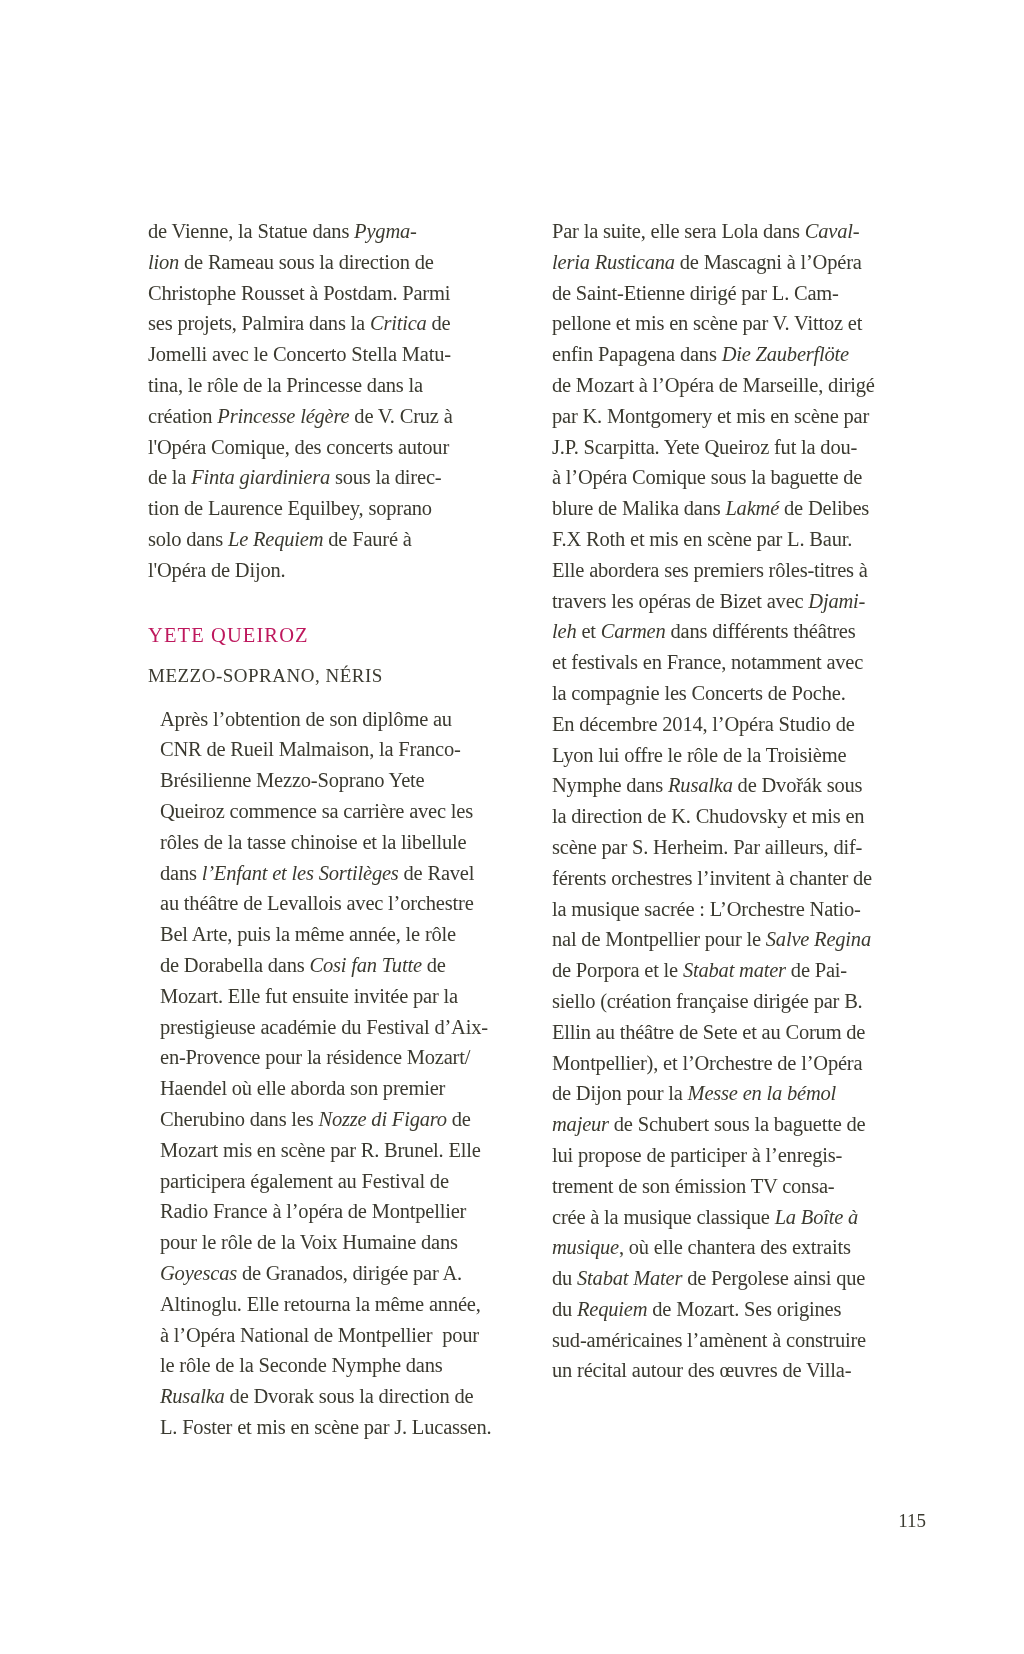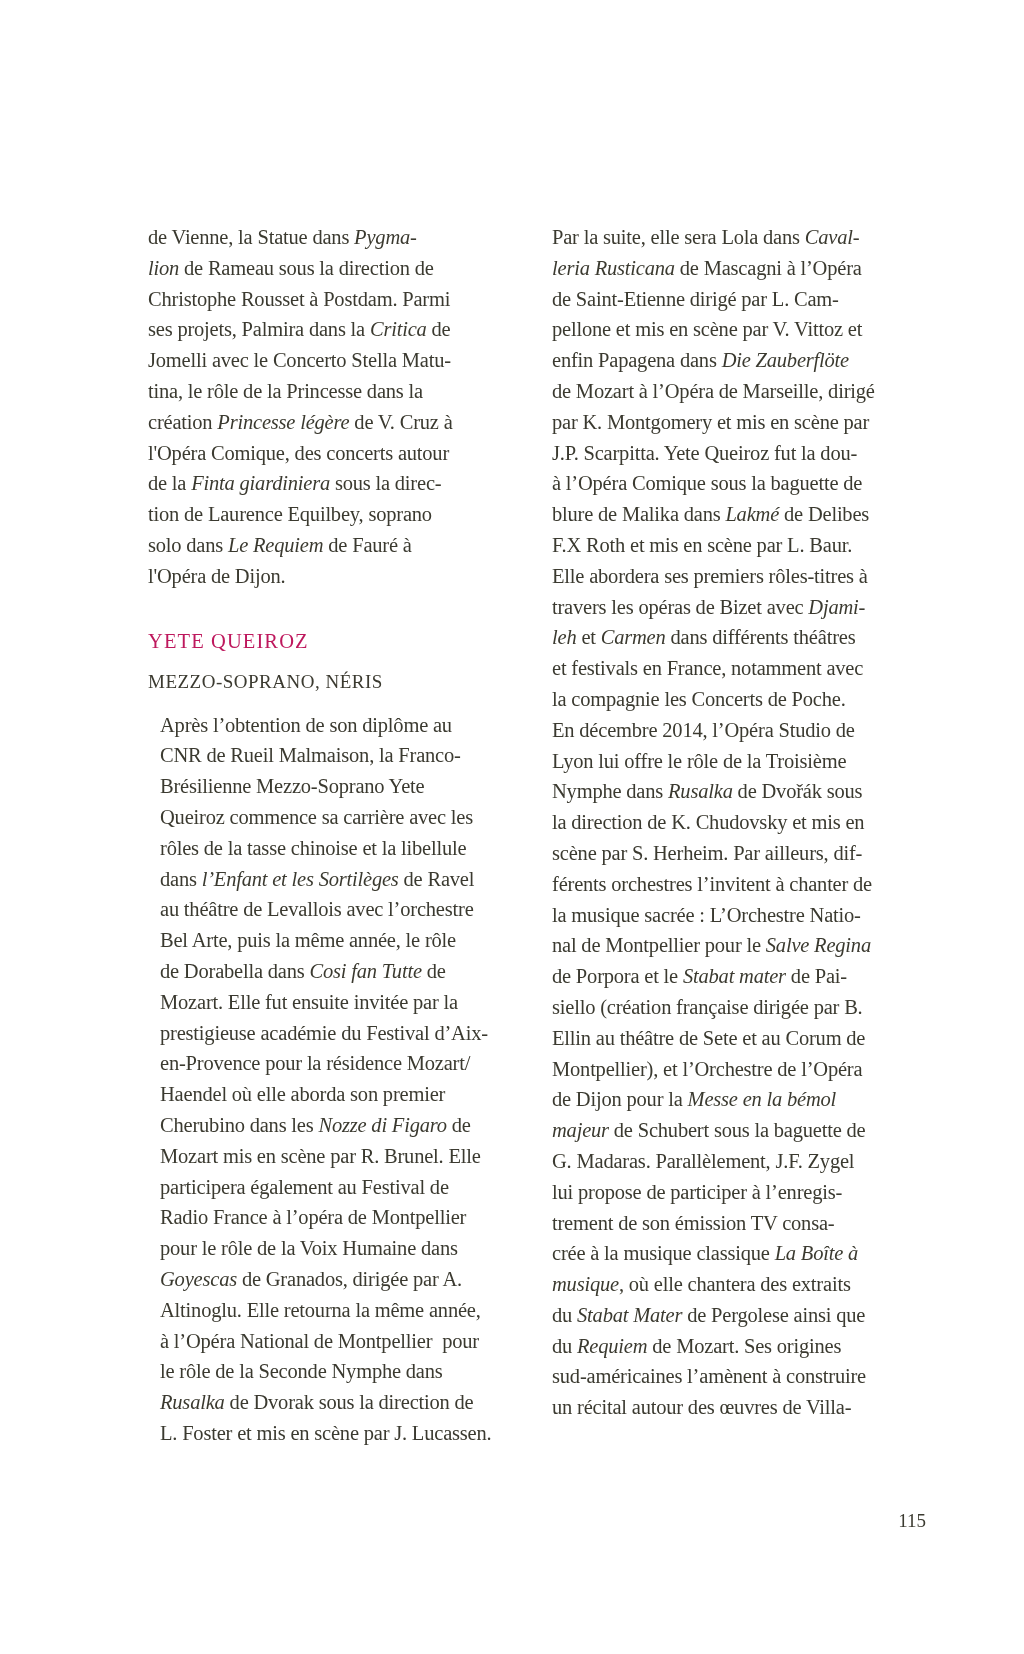--- a/index.html
+++ b/index.html
@@ -11,21 +11,21 @@
     position: relative;
     width: 1024px;
     height: 1654px;
     background: #ffffff;
     font-family: "Liberation Serif", serif;
     color: #3b3a30;
     overflow: hidden;
   }
   .col {
     position: absolute;
-    top: 222px;
+    top: 216px;
   }
   #left-column  { left: 148px; width: 372px; }
   #right-column { left: 552px; width: 386px; }
   .para { margin: 0; }
   .line {
     height: 30.8px;
     line-height: 30.8px;
     font-size: 20.5px;
     letter-spacing: -0.2px;
     white-space: pre;
@@ -130,21 +130,20 @@
         <div class="line"><span>scène par S. Herheim. Par ailleurs, dif-</span></div>
         <div class="line"><span>férents orchestres l’invitent à chanter de</span></div>
         <div class="line"><span>la musique sacrée : L’Orchestre Natio-</span></div>
         <div class="line"><span>nal de Montpellier pour le </span><span class="it">Salve Regina</span></div>
         <div class="line"><span>de Porpora et le </span><span class="it">Stabat mater</span><span> de Pai-</span></div>
         <div class="line"><span>siello (création française dirigée par B.</span></div>
         <div class="line"><span>Ellin au théâtre de Sete et au Corum de</span></div>
         <div class="line"><span>Montpellier), et l’Orchestre de l’Opéra</span></div>
         <div class="line"><span>de Dijon pour la </span><span class="it">Messe en la bémol</span></div>
         <div class="line"><span class="it">majeur</span><span> de Schubert sous la baguette de</span></div>
-        <div class="line"><span>G. Madaras. Parallèlement, J.F. Zygel</span></div>
         <div class="line"><span>lui propose de participer à l’enregis-</span></div>
         <div class="line"><span>trement de son émission TV consa-</span></div>
         <div class="line"><span>crée à la musique classique </span><span class="it">La Boîte à</span></div>
         <div class="line"><span class="it">musique</span><span>, où elle chantera des extraits</span></div>
         <div class="line"><span>du </span><span class="it">Stabat Mater</span><span> de Pergolese ainsi que</span></div>
         <div class="line"><span>du </span><span class="it">Requiem</span><span> de Mozart. Ses origines</span></div>
         <div class="line"><span>sud-américaines l’amènent à construire</span></div>
         <div class="line"><span>un récital autour des œuvres de Villa-</span></div>
       </div>
     </div>

